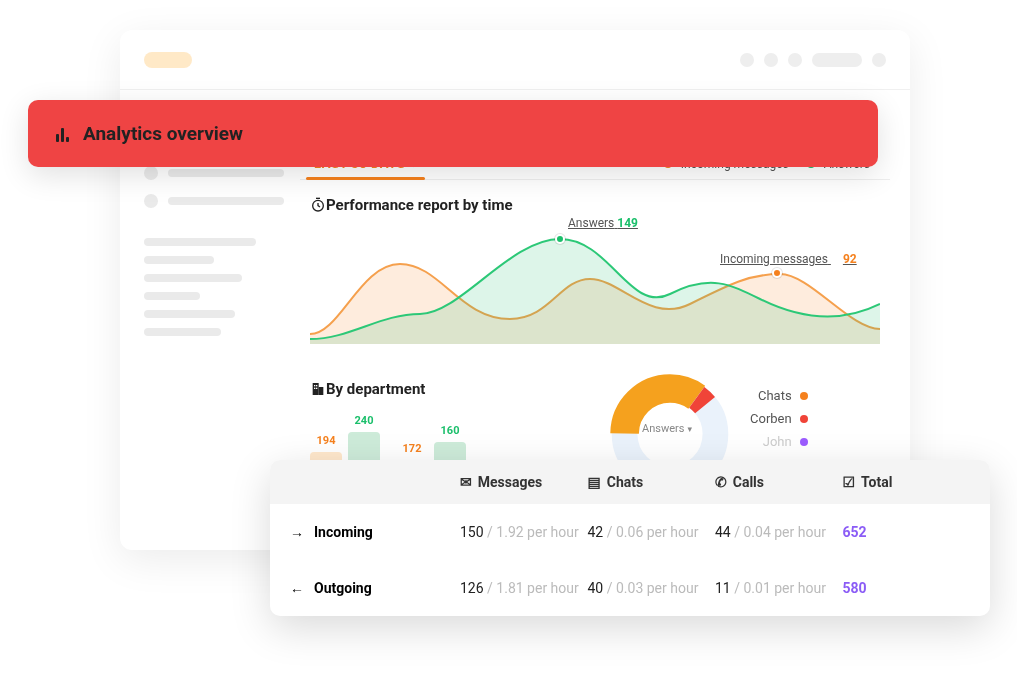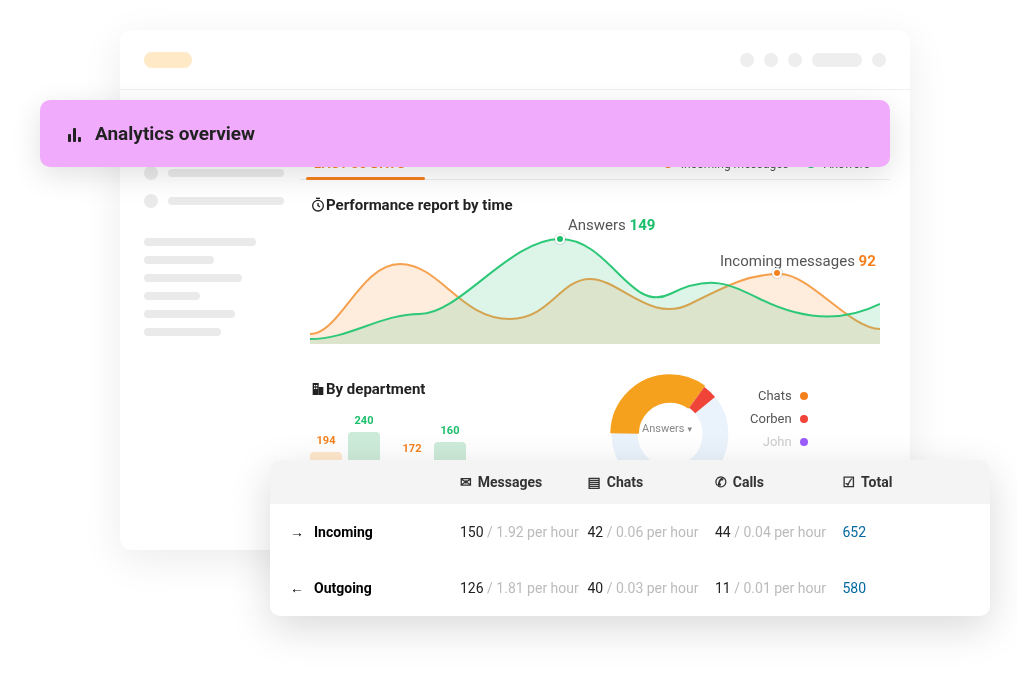--- a/index.html
+++ b/index.html
@@ -60,23 +60,23 @@
   .sidebar-row .circle { width: 14px; height: 14px; background: #eaeaea; border-radius: 50%; }
   .sidebar-row .bar { height: 8px; background: #eaeaea; border-radius: 4px; flex:1; }
   .sidebar-lines { margin-top: 30px; }
   .sidebar-lines div {
     height: 8px; background: #eaeaea; border-radius: 4px; margin-bottom: 10px;
   }
 
   .header-card {
     position: absolute;
     top: 100px;
-    left: 40px;
+    left: 28px;
     width: 850px;
-    background: #f0abfc;
+    background: #ef4444;
     border-radius: 10px;
     box-shadow: 0 8px 30px rgba(0,0,0,0.12);
     padding: 22px 28px;
     display: flex;
     align-items: center;
     gap: 14px;
     z-index: 10;
   }
   .header-card .title {
     font-weight: 700;
@@ -166,26 +166,27 @@
   .line-chart {
     position: relative;
     height: 120px;
     margin: 0 10px;
   }
   .line-chart svg {
     width: 100%; height: 100%;
   }
   .peak-label {
     position: absolute;
-    font-size: 15px;
+    font-size: 12px;
     color: #555;
     white-space: nowrap;
+    text-decoration: underline;
   }
   .peak-label b.green { color: #1bbf6b; background:none;}
-  .peak-label b.orange { color: #f5811e; background:none;}
+  .peak-label b.orange { color: #f5811e; background:none;margin-left:12px;}
   .peak-dot {
     position: absolute;
     width: 10px; height: 10px; border-radius:50%;
     border: 2px solid #fff;
     box-shadow: 0 0 0 1px rgba(0,0,0,0.1);
   }
 
   .sub-sections {
     display: flex;
     gap: 30px;
@@ -294,21 +295,21 @@
   }
   .stats-row:first-of-type {
     border-bottom: 1px solid #f5f5f5;
   }
   .stats-row .label {
     font-weight: 700;
     display: flex; align-items: center; gap: 10px;
   }
   .val b { color: #222; font-weight: 400; }
   .val .sub { color: #bbb; font-size: 14px; }
-  .total { font-weight: 400; color: #0369a1; }
+  .total { font-weight: 700; color: #8b5cf6; }
   .arrow { font-size: 14px; }
 
   .mini-icon {
     font-size: 14px;
   }
 </style>
 </head>
 <body>
 
 <div class="browser-frame">

